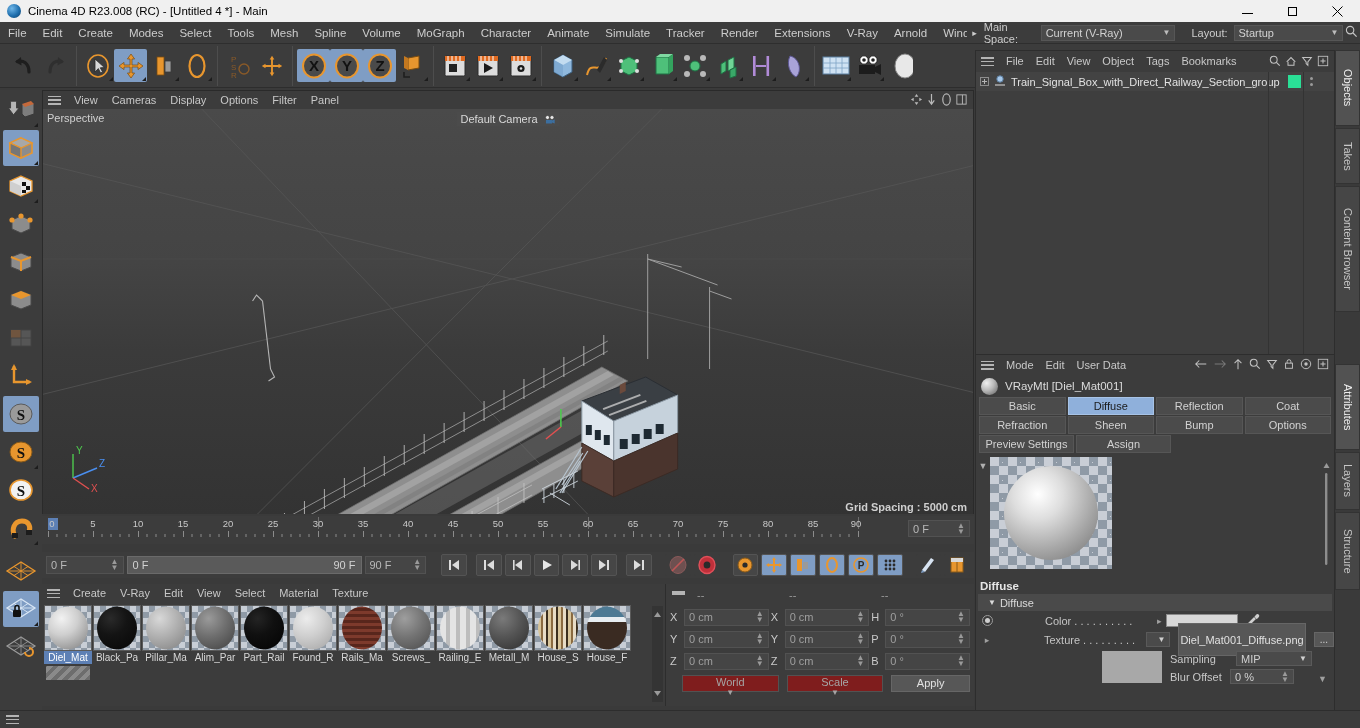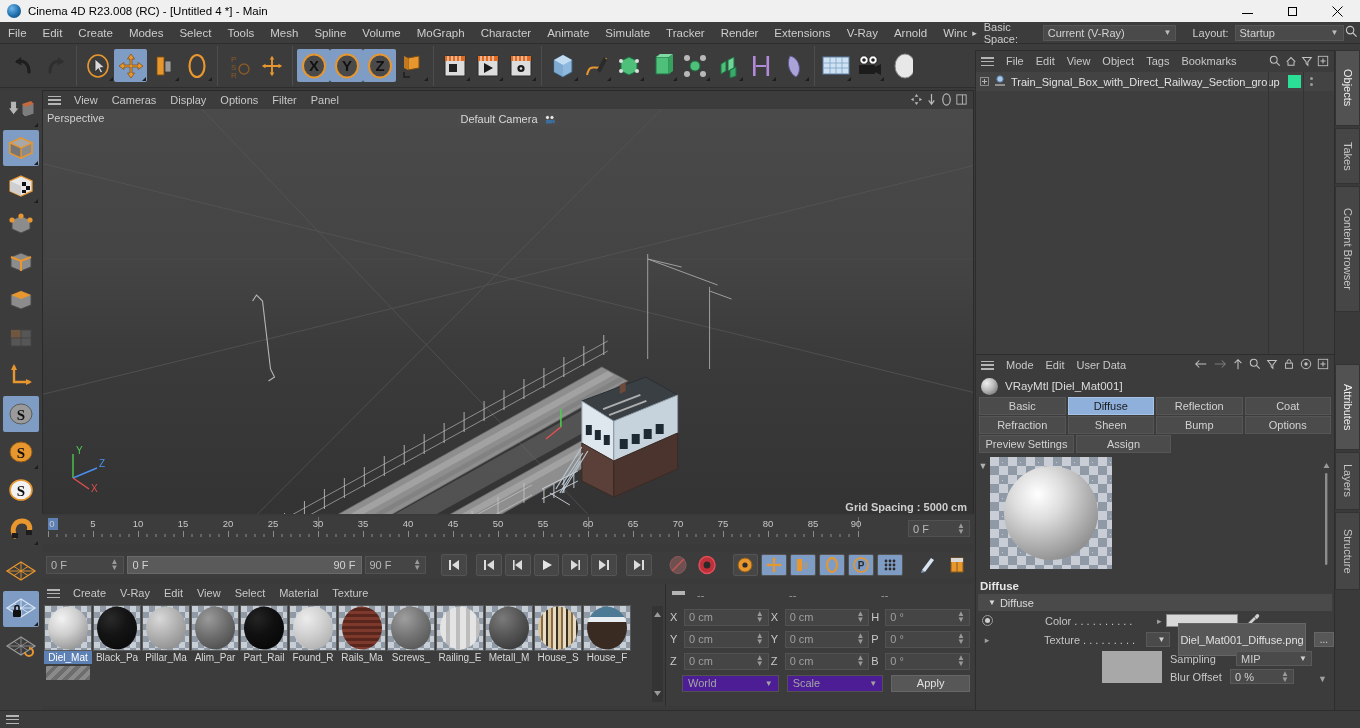--- a/index.html
+++ b/index.html
@@ -108,22 +108,22 @@
   .mm-scroll { position:absolute; right:2px; top:22px; width:11px; height:96px; background:#343434; }
 
   
   .coord { position:absolute; left:666px; top:584px; width:308px; height:122px; background:#3c3c3c; }
   .coord-head { height:22px; display:flex; align-items:center; font-size:11px; color:#9b9b9b; }
   .coord-head span { display:inline-block; }
   .crow { display:flex; align-items:center; height:22px; padding:0 4px; gap:2px; }
   .clab { width:12px; text-align:left; font-size:11px; color:#c9c9c9; }
   .cfield { flex:1; height:17px; background:#454545; border:1px solid #525252; display:flex; align-items:center;
             padding:0 4px; font-size:11px; color:#9f9f9f; justify-content:space-between; }
-  .csel { height:17px; background:#4c1d95; border:1px solid #525252; display:flex; align-items:center;
-          padding:0 5px; font-size:11px; color:#a5a5a5; justify-content:space-between; }
+  .csel { height:17px; background:#7f1d1d; border:1px solid #525252; display:flex; align-items:center;
+          padding:0 5px; font-size:11px; color:#a5a5a5; justify-content:space-between;flex-direction:column; }
   .capply { height:17px; background:#575757; border:1px solid #666; display:flex; align-items:center;
             justify-content:center; font-size:11px; color:#e2e2e2; }
 
   
   .objmgr { position:absolute; left:975px; top:50px; width:360px; height:318px; background:#3c3c3c;
             border:1px solid #2d2d2d;}
   .om-menu { height:21px; display:flex; align-items:center; font-size:11px; }
   .om-menu .mi { padding:0 6px; line-height:21px;}
   .om-icons { margin-left:auto; display:flex; gap:4px; padding-right:5px; align-items:center;}
   .om-body { position:relative; height:296px; background:#3e3e3e; }
@@ -231,21 +231,21 @@
     <div class="mi">Character</div>
     <div class="mi">Animate</div>
     <div class="mi">Simulate</div>
     <div class="mi">Tracker</div>
     <div class="mi">Render</div>
     <div class="mi">Extensions</div>
     <div class="mi">V-Ray</div>
     <div class="mi">Arnold</div>
     <div class="mi clipped">Window</div>
     <div class="menu-arrow">▸</div>
-    <div class="nodespace-lbl">Basic Space:</div>
+    <div class="nodespace-lbl">Main Space:</div>
     <div class="combo" style="width:160px;">
       <span class="cv">Current (V-Ray)</span>
       <span class="cd">▼</span>
     </div>
     <div class="nodespace-lbl" style="margin-left:14px;">Layout:</div>
     <div class="combo" style="width:130px;">
       <span class="cv">Startup</span>
       <span class="cd">▼</span>
     </div>
     <div class="mag">

